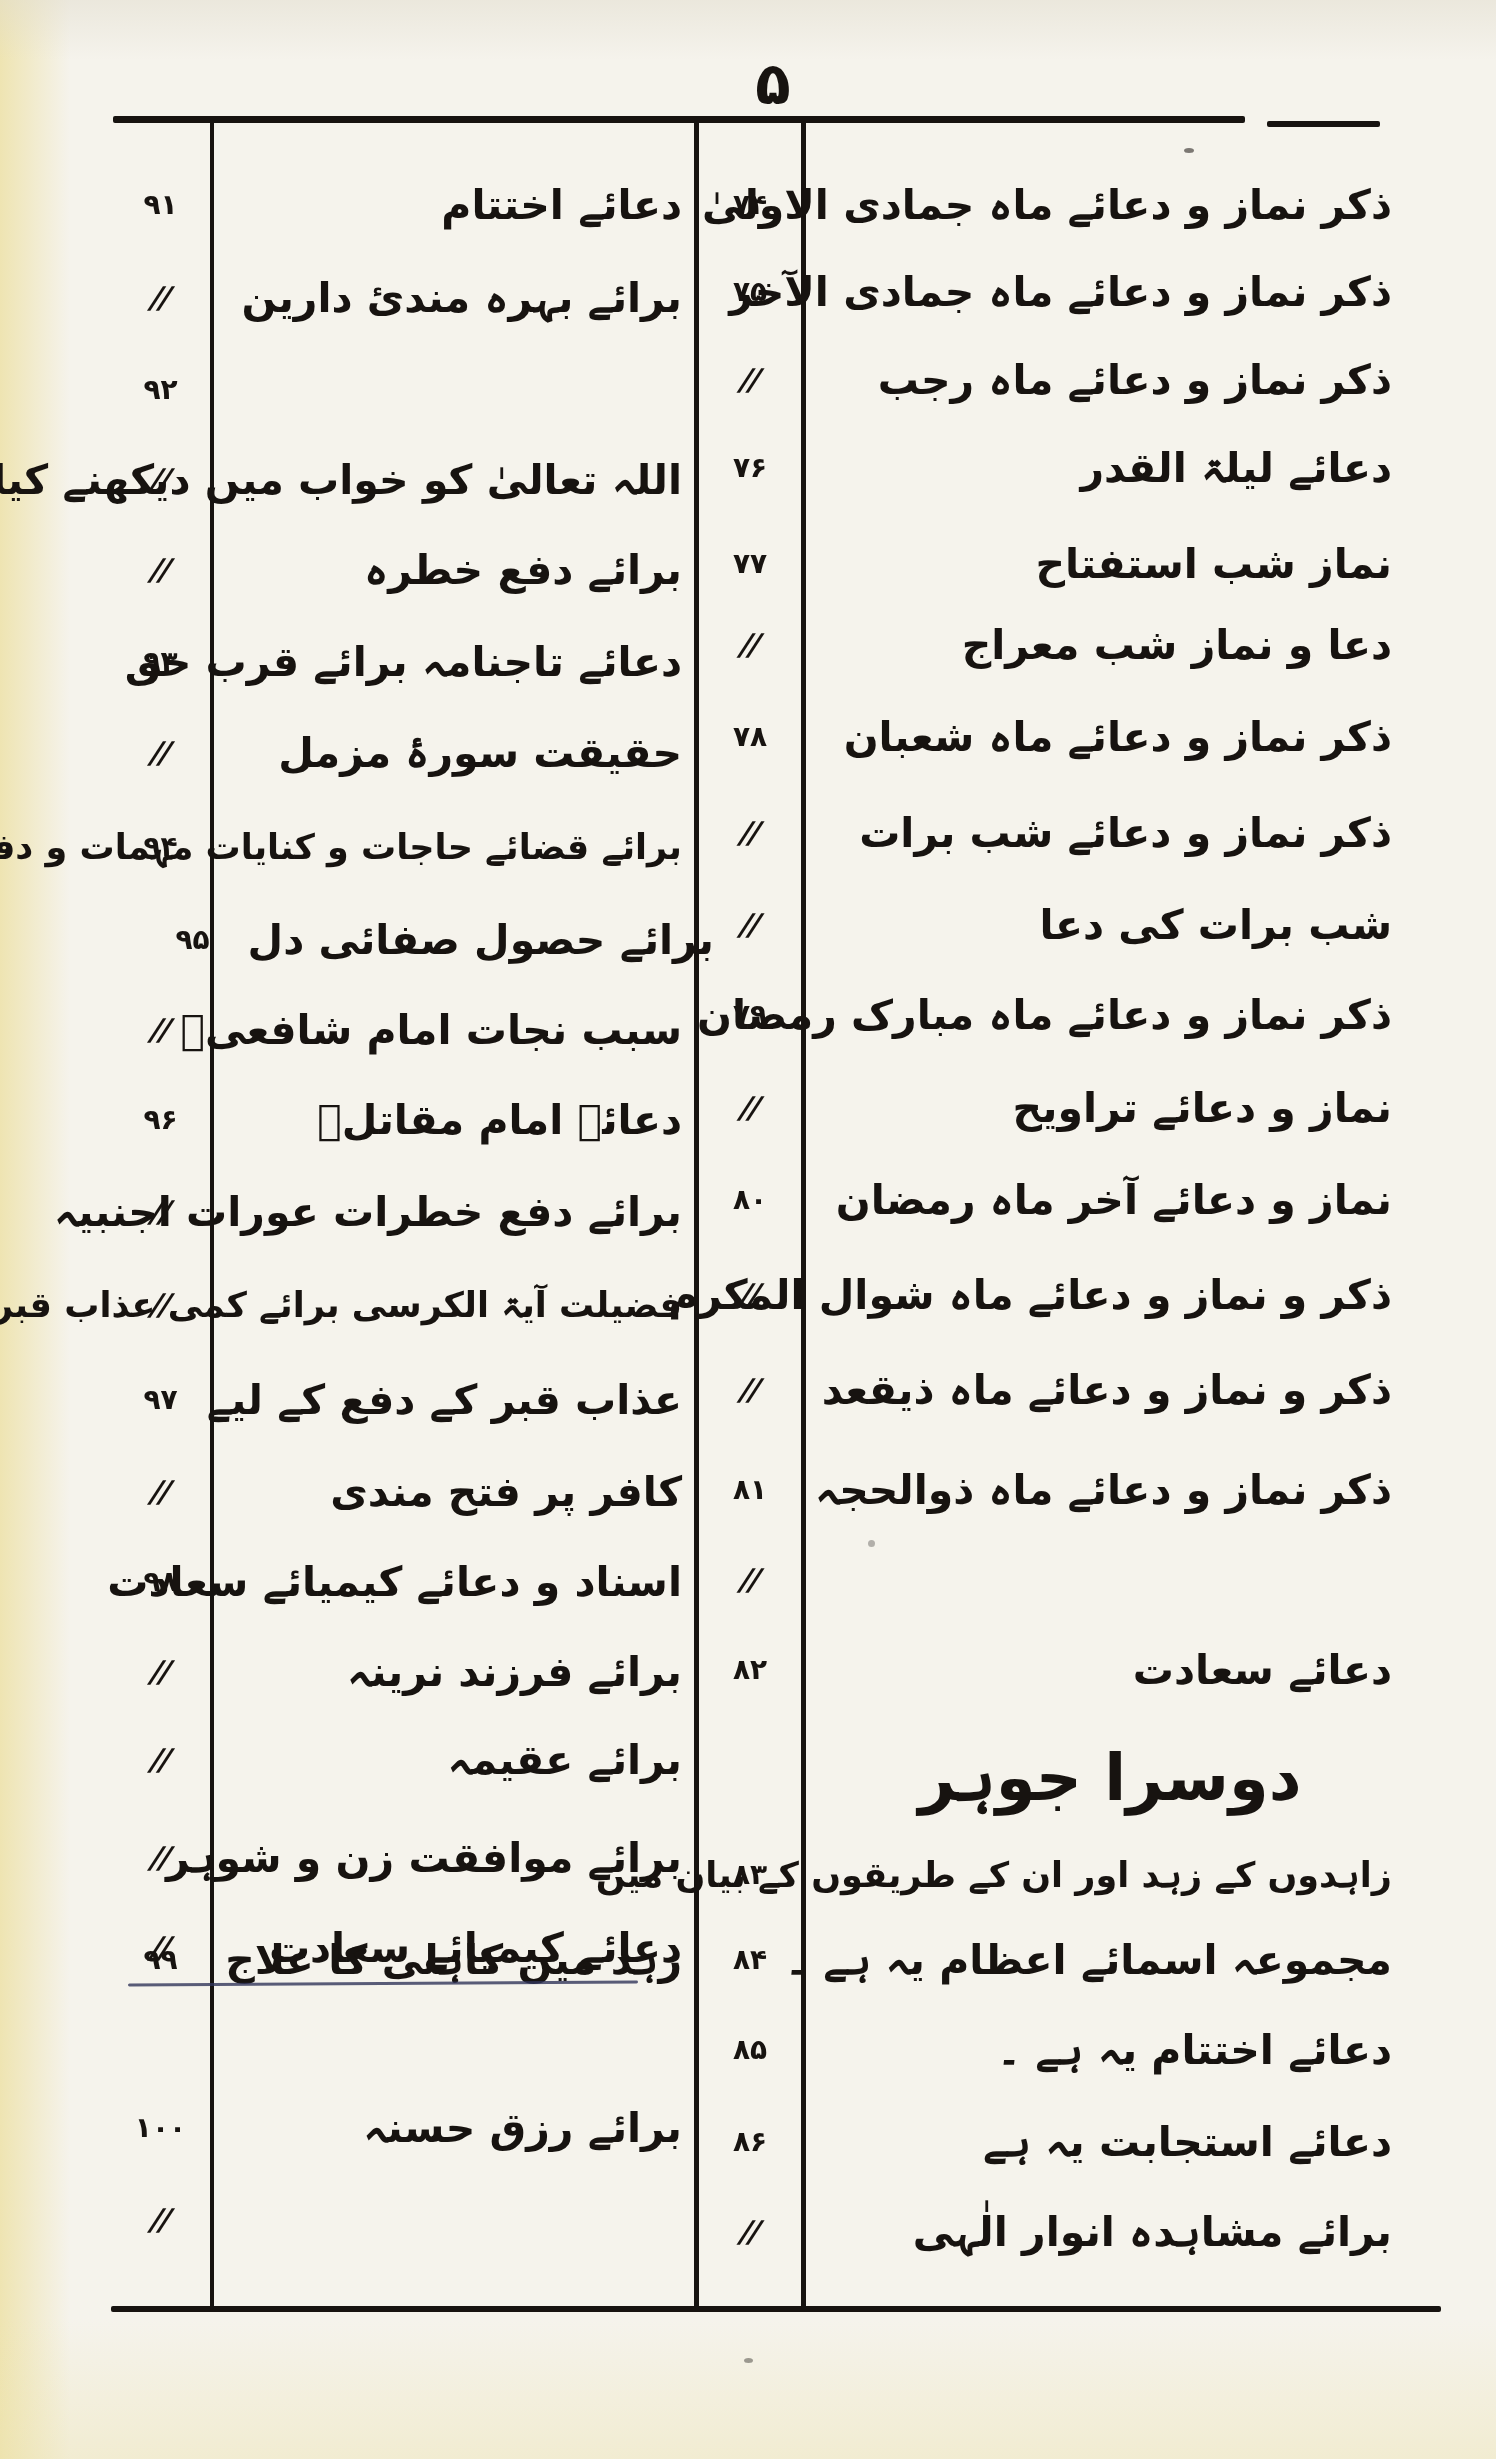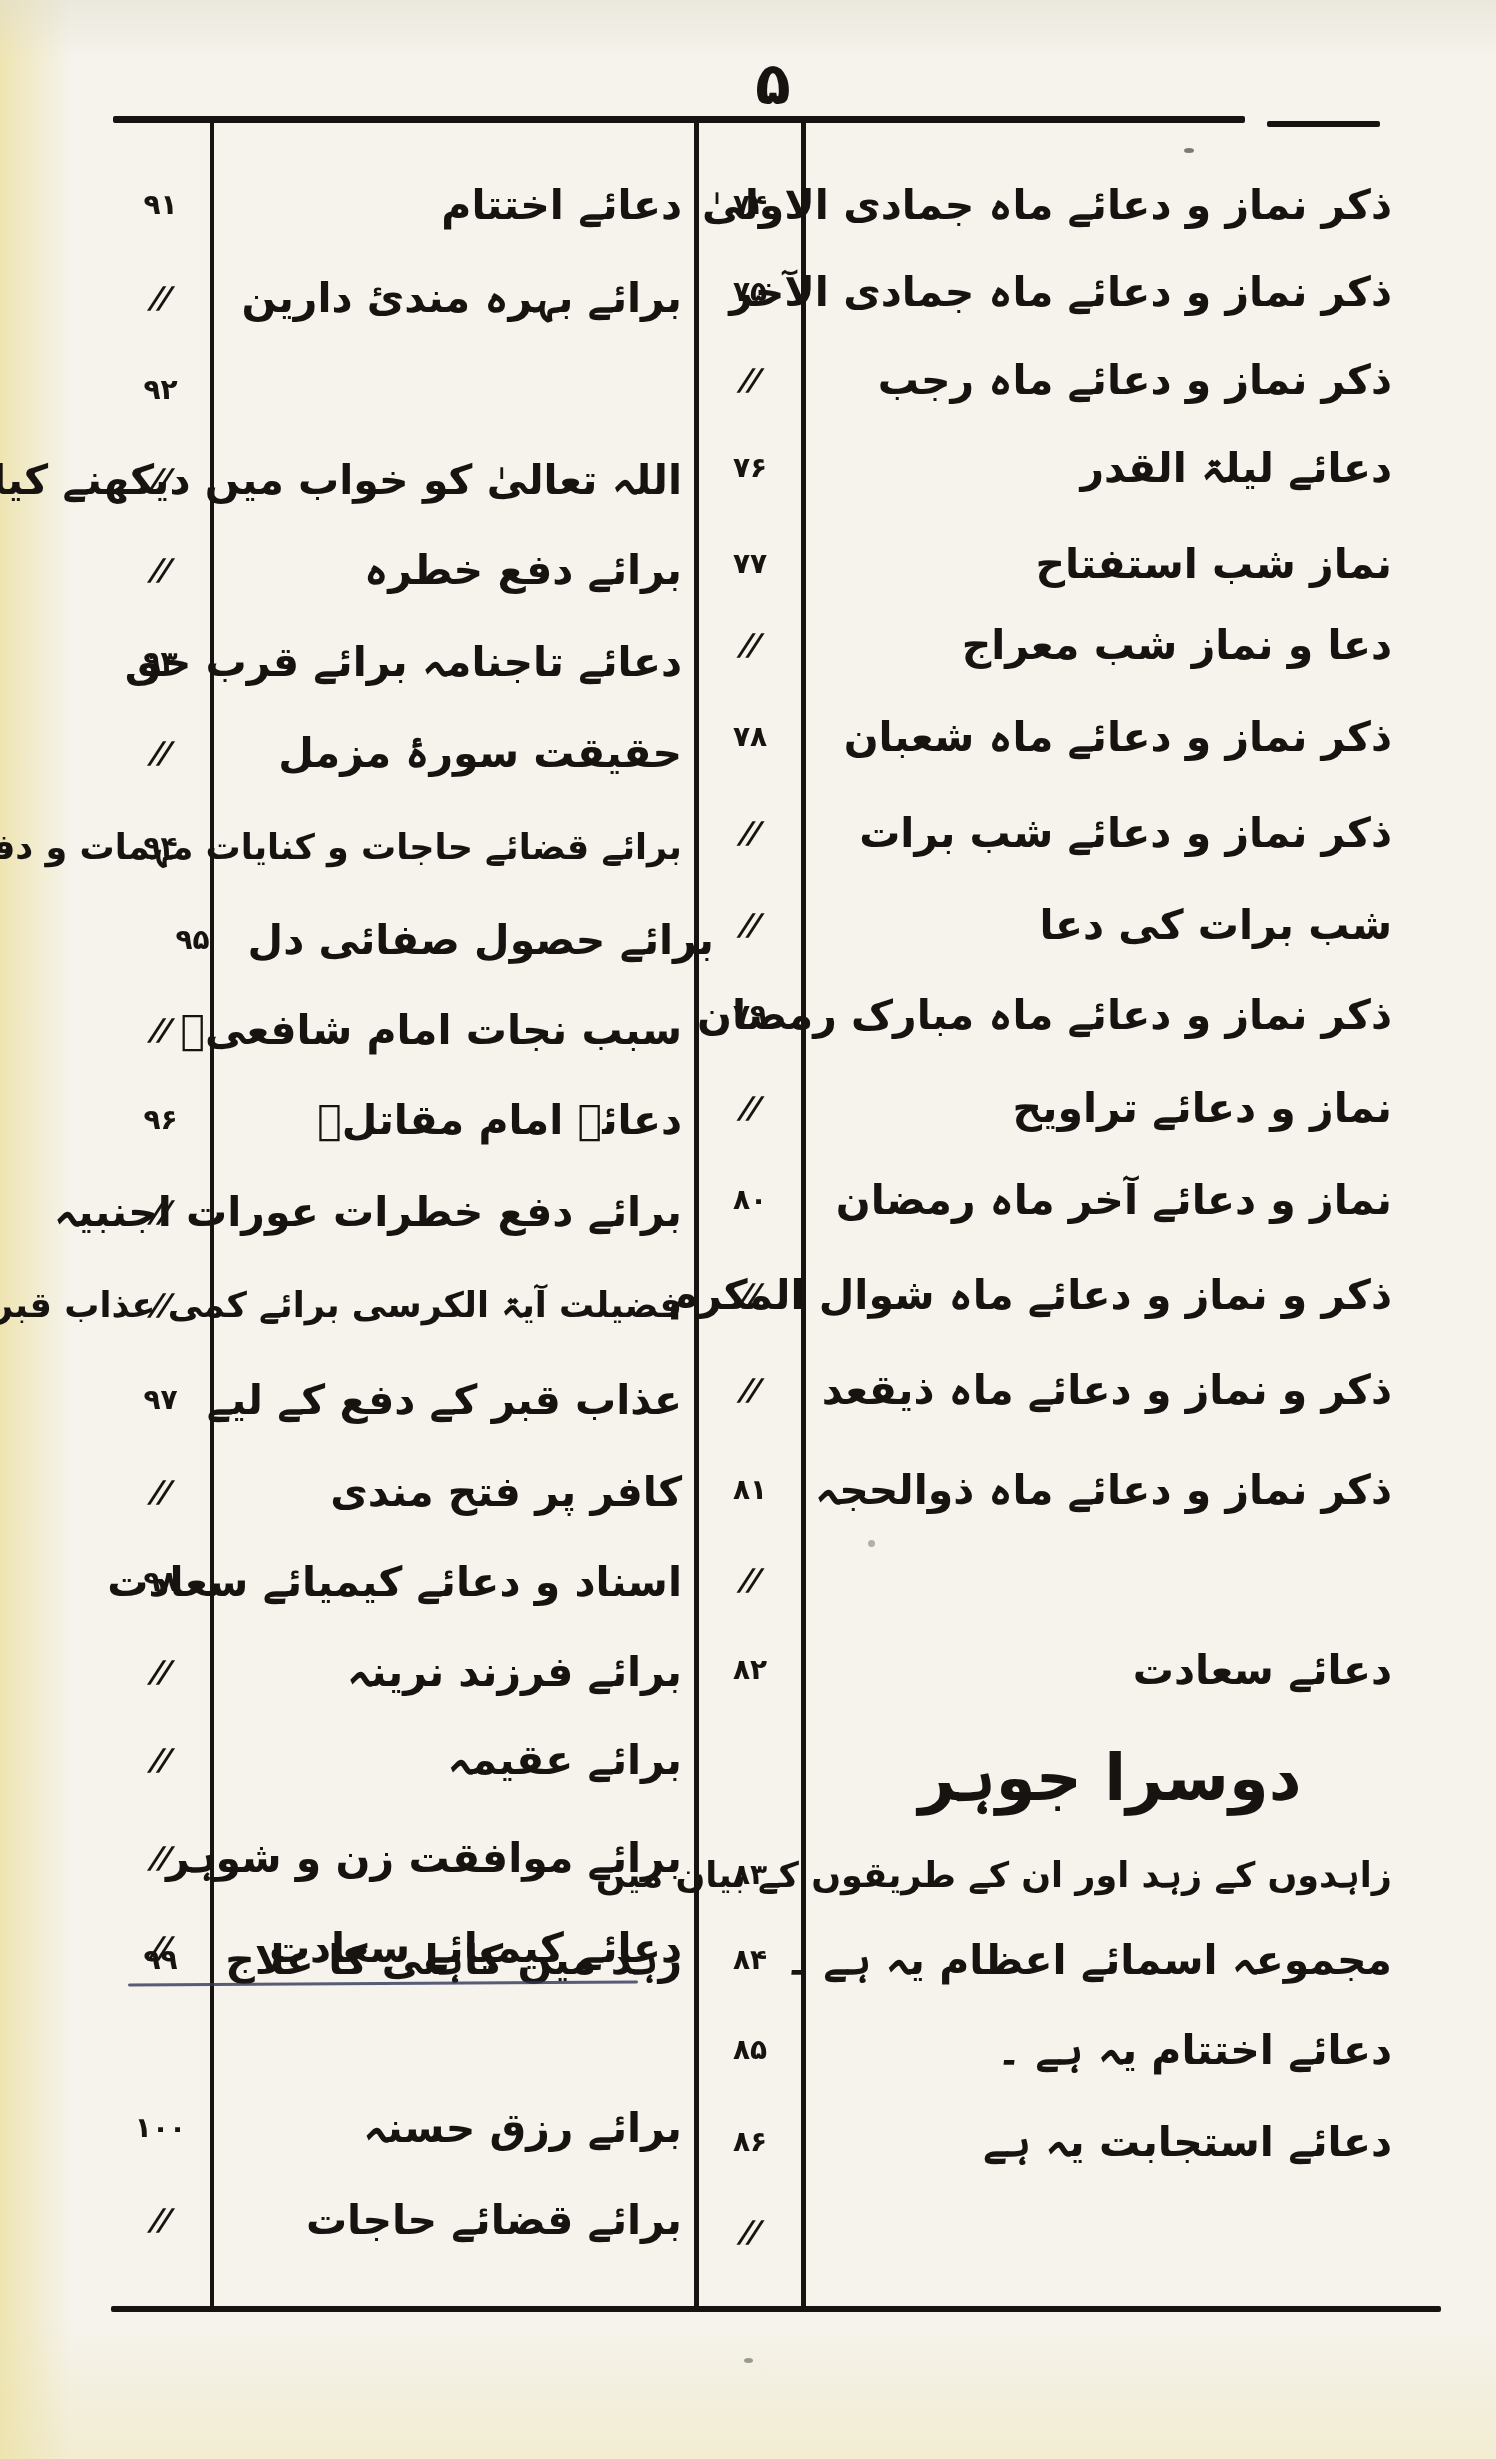--- a/index.html
+++ b/index.html
@@ -186,20 +186,21 @@
       <div class="row rcol" style="top: 2016px;">
         <span class="num">۸۵</span>
         <span class="txt">دعائے اختتام یہ ہے ۔</span>
       </div>
       <div class="row rcol" style="top: 2108px;">
         <span class="num">۸۶</span>
         <span class="txt">دعائے استجابت یہ ہے</span>
       </div>
       <div class="row rcol" style="top: 2198px;">
         <span class="num ditto">//</span>
+        <span class="txt">برائے مشاہدہ انوار الٰہی</span>
       </div>
     </div>
   <div id="left-rows">
       <div class="row lcol" style="top: 171px;">
         <span class="num">۹۱</span>
         <span class="txt">دعائے اختتام</span>
       </div>
       <div class="row lcol" style="top: 264px;">
         <span class="num ditto">//</span>
         <span class="txt">برائے بہرہ مندیٔ دارین</span>
@@ -278,21 +279,20 @@
       <div class="row lcol" style="top: 1926px;">
         <span class="num">۹۹</span>
         <span class="txt">زہد میں کاہلی کا علاج</span>
       </div>
       <div class="row lcol" style="top: 2094px;">
         <span class="num">۱۰۰</span>
         <span class="txt">برائے رزق حسنہ</span>
       </div>
       <div class="row lcol" style="top: 2186px;">
         <span class="num ditto">//</span>
-        <span class="txt">برائے قضائے حاجات</span>
       </div>
     </div>
 
   <div class="pen-underline"></div>
   <div class="speck" style="left:1184px;top:148px;width:10px;height:5px;"></div>
   <div class="speck" style="left:868px;top:1540px;width:7px;height:7px;opacity:.3;"></div>
   <div class="speck" style="left:744px;top:2358px;width:9px;height:5px;opacity:.4;"></div>
 </div>
 
 </body></html>

